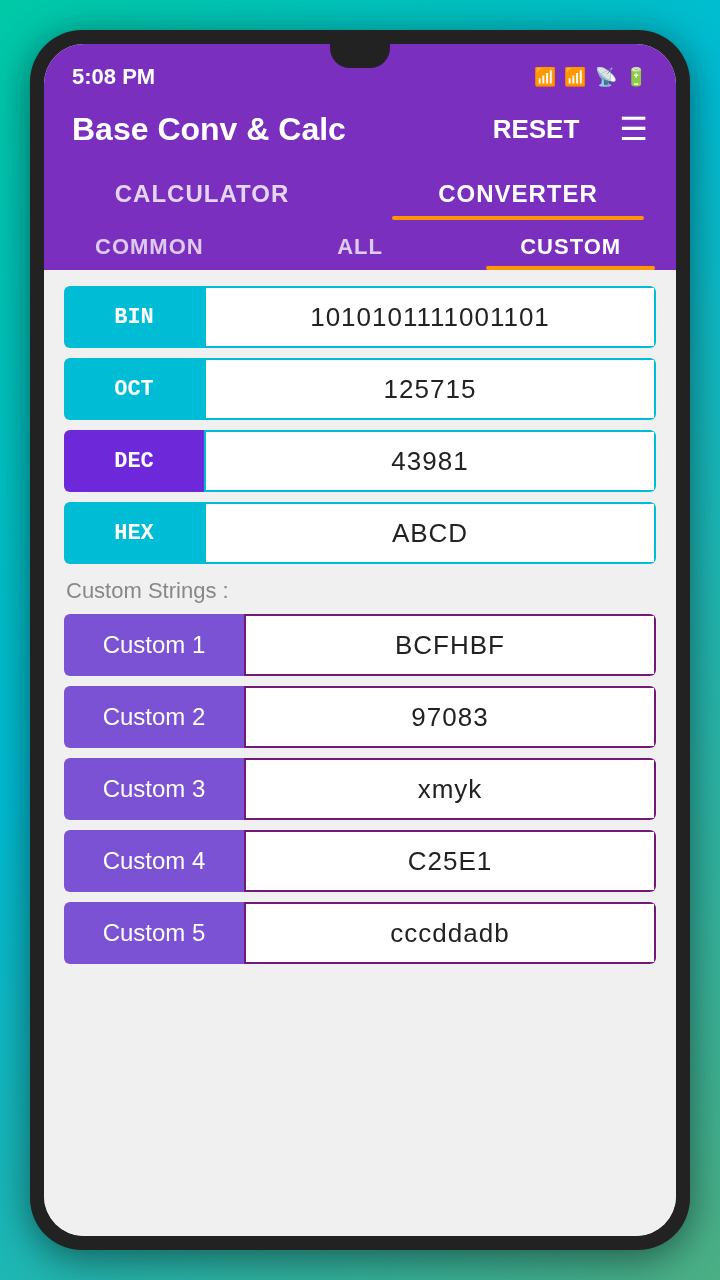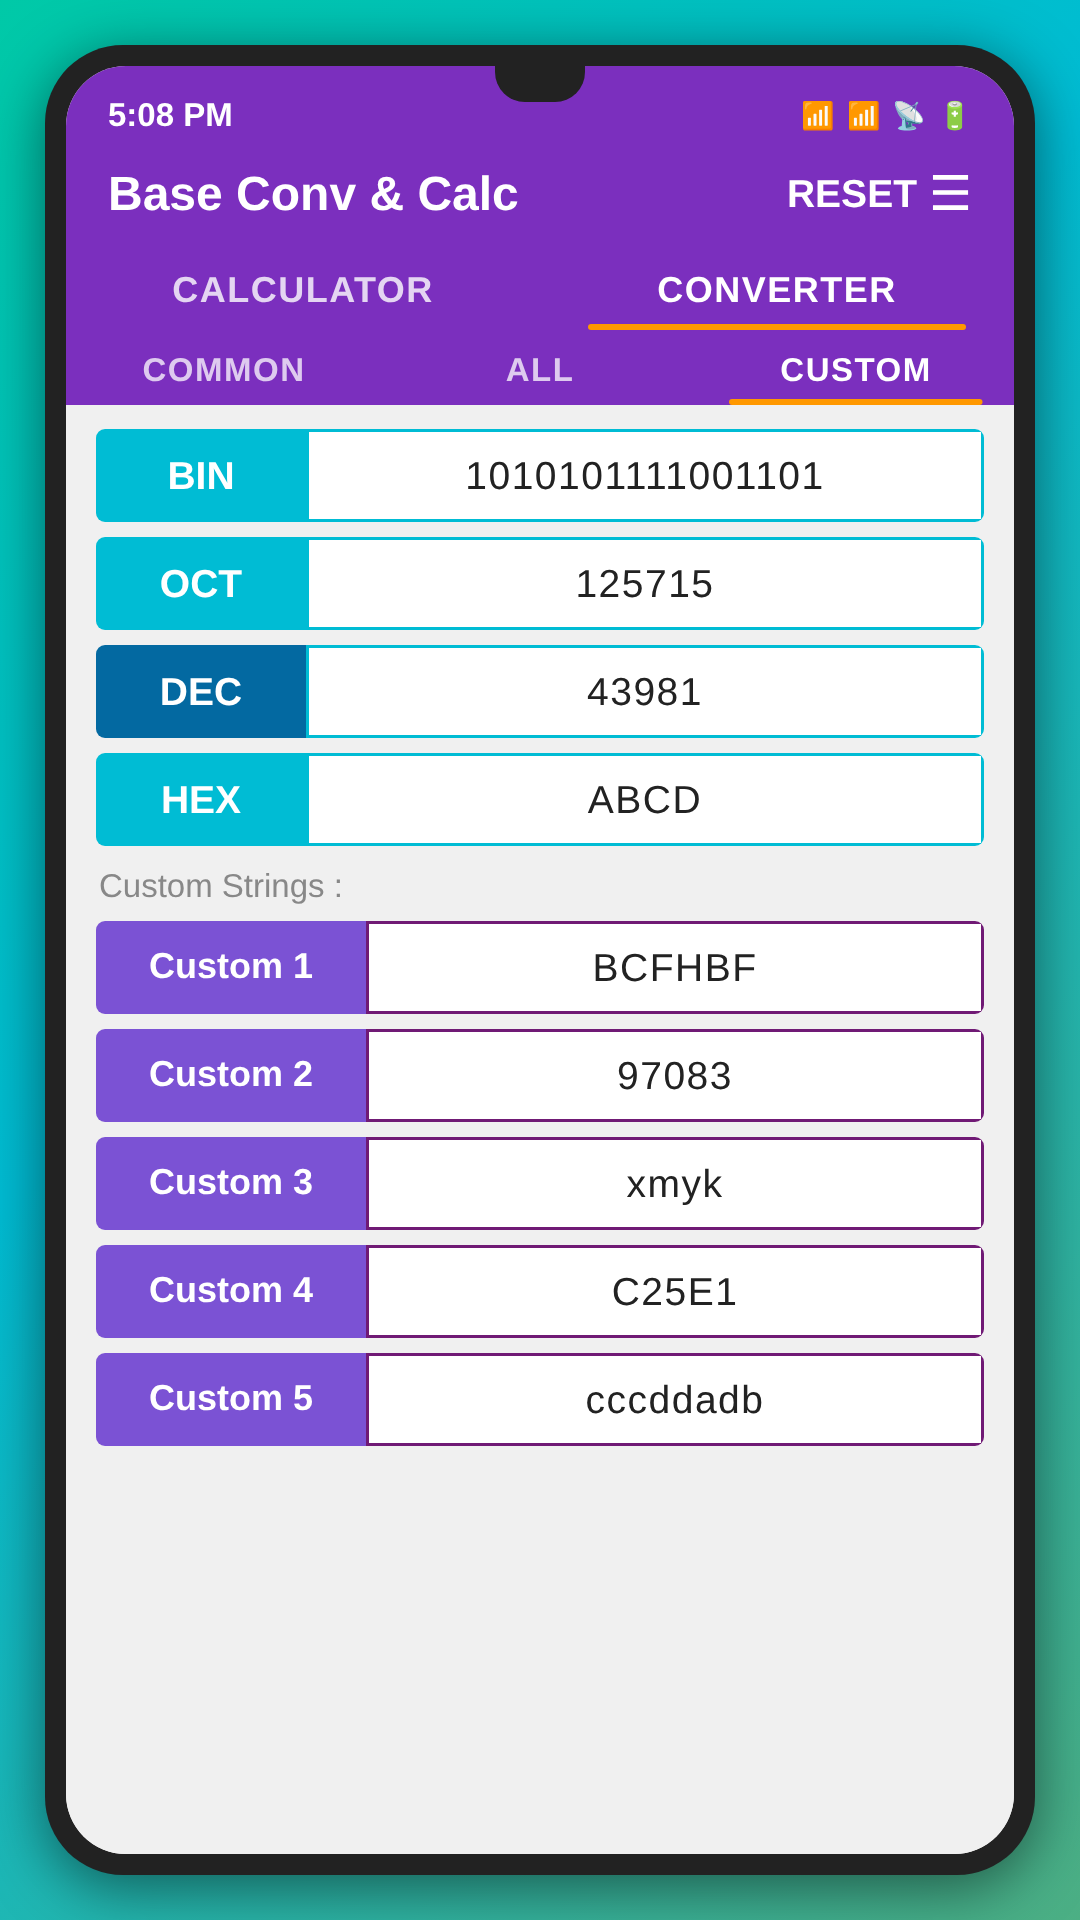--- a/index.html
+++ b/index.html
@@ -82,21 +82,21 @@
       flex-shrink: 0;
     }
     .app-title {
       color: white;
       font-size: 32px;
       font-weight: bold;
     }
     .header-actions {
       display: flex;
       align-items: center;
-      gap: 8px;
+      gap: 40px;
       margin-left: 12px;
     }
     .reset-btn {
       color: white;
       font-size: 26px;
       font-weight: bold;
       background: none;
       border: none;
       cursor: pointer;
     }
@@ -183,39 +183,40 @@
       border-radius: 6px;
       overflow: hidden;
       height: 62px;
     }
     .row-label {
       width: 140px;
       display: flex;
       align-items: center;
       justify-content: center;
       color: white;
-      font-size: 26px;
-      font-weight: bold;
-      flex-shrink: 0;
+      font-size: 22px;
+      font-weight: bold;
+      flex-shrink: 0;
+      font-family: Liberation Mono, monospace;
     }
     .row-value {
       flex: 1;
       background: white;
       border: 2px solid #00bcd4;
       display: flex;
       align-items: center;
       justify-content: center;
       font-size: 26px;
       color: #222;
       letter-spacing: 1px;
     }
 
     .label-bin { background: #00bcd4; }
     .label-oct { background: #00bcd4; }
-    .label-dec { background: #0369a1; }
+    .label-dec { background: #6d28d9; }
     .label-hex { background: #00bcd4; }
 
     
     .section-label {
       color: #888;
       font-size: 22px;
       margin: 14px 0 10px 2px;
     }
 
     .custom-row {
@@ -225,21 +226,21 @@
       overflow: hidden;
       height: 62px;
     }
     .custom-label {
       width: 180px;
       display: flex;
       align-items: center;
       justify-content: center;
       color: white;
       font-size: 24px;
-      font-weight: bold;
+      font-weight: normal;
       flex-shrink: 0;
     }
     .custom-value {
       flex: 1;
       background: white;
       border: 2px solid #701a75;
       display: flex;
       align-items: center;
       justify-content: center;
       font-size: 26px;

